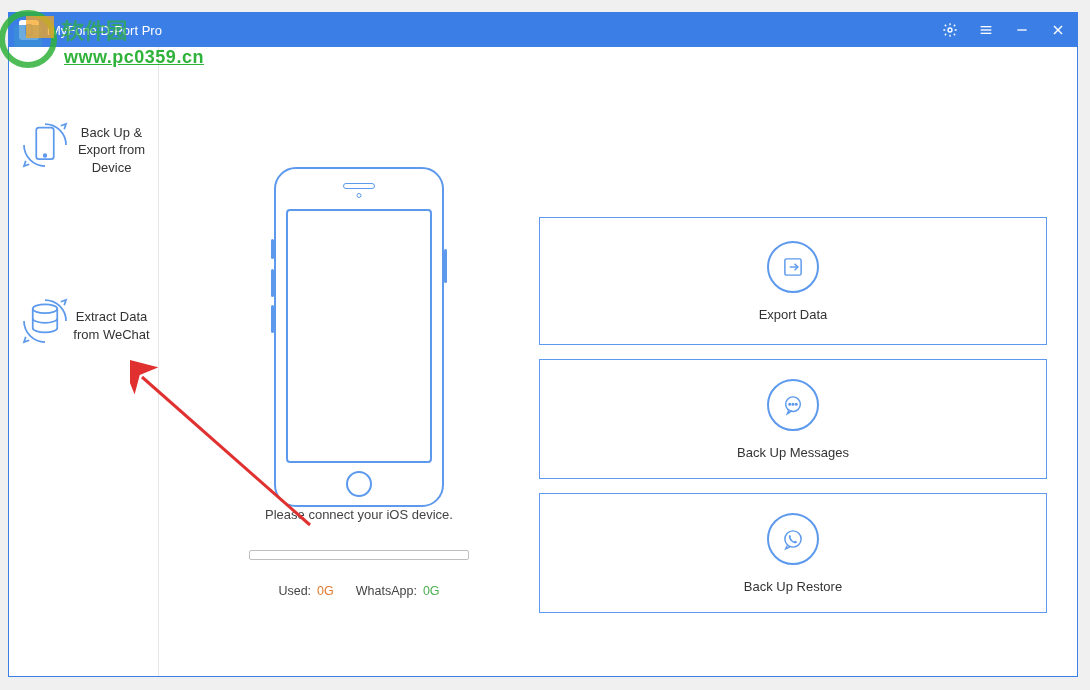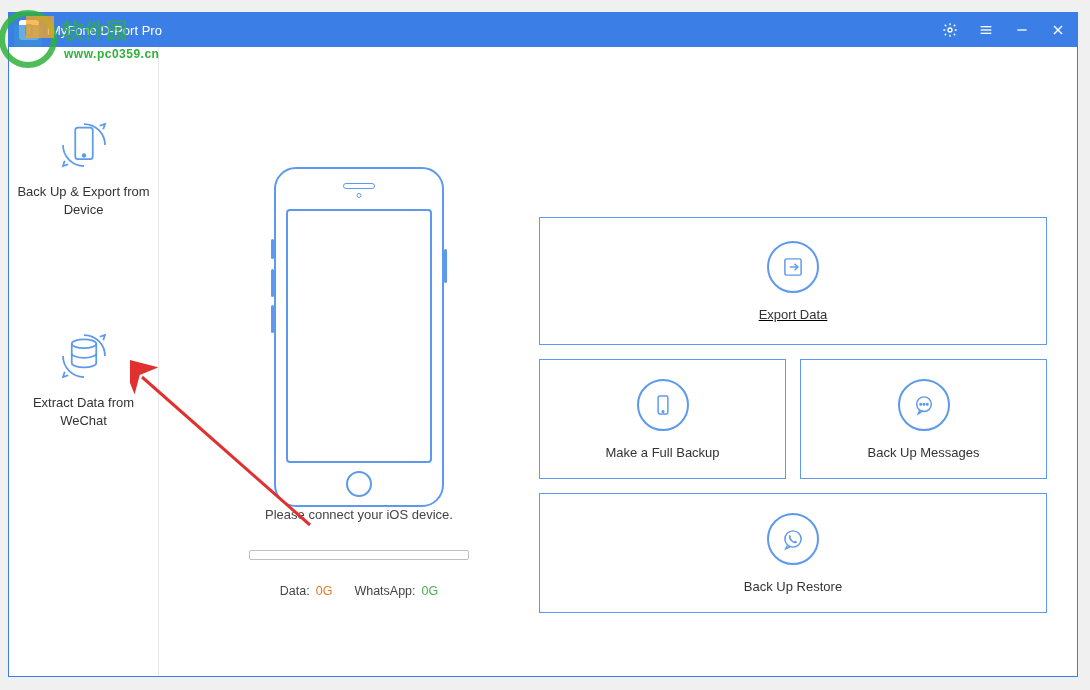--- a/index.html
+++ b/index.html
@@ -35,21 +35,21 @@
 
 .body { flex: 1; display: flex; background: #fff; }
 
 .sidebar {
   width: 150px;
   border-right: 1px solid #e6e6e6;
   display: flex; flex-direction: column;
   padding-top: 50px;
 }
 .sidebar-item {
-  display: flex; flex-direction: column; align-items: center;
+  display: flex; flex-direction: row; align-items: center;
   padding: 20px 8px 30px 8px;
   cursor: pointer;
   text-align: center;
   margin-bottom: 60px;
 }
 .sidebar-item .icon-wrap {
   width: 56px; height: 56px; display: flex; align-items: center; justify-content: center;
   margin-bottom: 10px;
 }
 .sidebar-item .label {
@@ -123,36 +123,37 @@
   cursor: pointer;
 }
 .action-card .circ {
   width: 52px; height: 52px; border: 2px solid #5d99ec; border-radius: 50%;
   display: flex; align-items: center; justify-content: center;
   margin-bottom: 14px;
 }
 .action-card .circ svg { width: 26px; height: 26px; stroke: #5d99ec; fill: none; stroke-width: 1.8; }
 .action-card .clabel { font-size: 13px; color: #333; }
 
-.card-full { height: 128px; margin-bottom: 14px; text-decoration: underline; }
+.card-full { height: 128px; margin-bottom: 14px; }
 .card-row { display: flex; gap: 14px; margin-bottom: 14px; }
 .card-half { flex: 1; height: 120px; }
 
 
 .wm-logo {
   position: absolute; left: 0px; top: 6px;
   width: 200px; height: 65px;
   pointer-events: none;
   z-index: 50;
 }
 .wm-text {
   position: absolute; left: 64px; top: 47px;
-  font-size: 12px; font-weight: bold; color: #2fb23a;
+  font-size: 18px; font-weight: bold; color: #2fb23a;
   z-index: 51; pointer-events: none;
   letter-spacing: 0.5px;
+  text-decoration: underline;
 }
 
 
 .arrow-annot {
   position: absolute;
   left: 130px; top: 355px;
   width: 200px; height: 200px;
   z-index: 60; pointer-events: none;
 }
 </style>
@@ -241,21 +242,21 @@
           <div class="phone-screen"></div>
           <div class="phone-home"></div>
           <div class="phone-side-btn b1"></div>
           <div class="phone-side-btn b2"></div>
           <div class="phone-side-btn b3"></div>
           <div class="phone-side-btn br"></div>
         </div>
         <div class="connect-text">Please connect your iOS device.</div>
         <div class="progress-track"></div>
         <div class="usage-row">
-          <span>Data:</span>
+          <span>Used:</span>
           <span class="val">0G</span>
           <span class="gap"></span>
           <span>WhatsApp:</span>
           <span class="val2">0G</span>
         </div>
       </div>
 
       <div class="actions-col">
 
         <div class="action-card card-full">
@@ -263,29 +264,20 @@
             <svg viewBox="0 0 32 32">
                 <rect x="6" y="6" width="20" height="20" rx="2"></rect>
                 <line x1="12" y1="16" x2="22" y2="16"></line>
                 <polyline points="18,12 22,16 18,20"></polyline>
               </svg>
           </span>
           <span class="clabel">Export Data</span>
         </div>
 
         <div class="card-row">
-          <div class="action-card card-half">
-            <span class="circ">
-              <svg viewBox="0 0 32 32">
-                  <rect x="10" y="5" width="12" height="22" rx="2"></rect>
-                  <circle cx="16" cy="24" r="1" fill="#5d99ec"></circle>
-                </svg>
-            </span>
-            <span class="clabel">Make a Full Backup</span>
-          </div>
           <div class="action-card card-half">
             <span class="circ">
               <svg viewBox="0 0 32 32">
                   <circle cx="16" cy="15" r="9"></circle>
                   <circle cx="12" cy="15" r="1" fill="#5d99ec"></circle>
                   <circle cx="16" cy="15" r="1" fill="#5d99ec"></circle>
                   <circle cx="20" cy="15" r="1" fill="#5d99ec"></circle>
                   <path d="M11 22 L9 27 L15 23" fill="none"></path>
                 </svg>
             </span>

